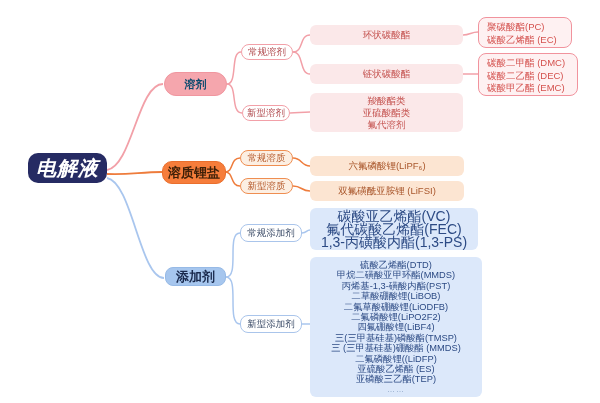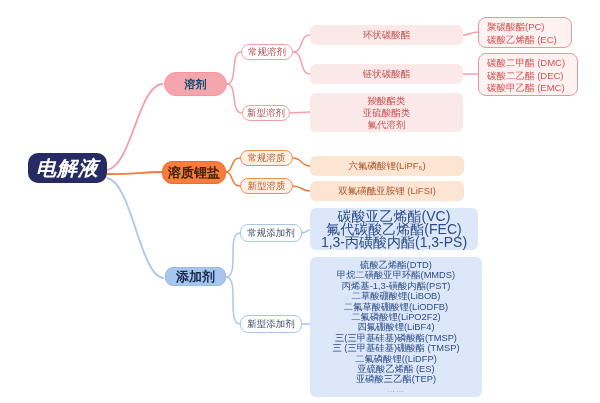--- a/index.html
+++ b/index.html
@@ -114,20 +114,20 @@
 
   <div class="mbox mbox-blue box-big" style="left:310px;top:257px;width:172px;height:140px;">
     <div class="ln">硫酸乙烯酯(DTD)</div>
     <div class="ln">甲烷二磺酸亚甲环酯(MMDS)</div>
     <div class="ln">丙烯基-1,3-磺酸内酯(PST)</div>
     <div class="ln">二草酸硼酸锂(LiBOB)</div>
     <div class="ln">二氟草酸硼酸锂(LiODFB)</div>
     <div class="ln">二氟磷酸锂(LiPO2F2)</div>
     <div class="ln">四氟硼酸锂(LiBF4)</div>
     <div class="ln">三(三甲基硅基)磷酸酯(TMSP)</div>
-    <div class="ln">三 (三甲基硅基)硼酸酯 (TMSP)</div>
+    <div class="ln">三 (三甲基硅基)硼酸酯 (MMDS)</div>
     <div class="ln">二氟磷酸锂((LiDFP)</div>
     <div class="ln">亚硫酸乙烯酯 (ES)</div>
     <div class="ln">亚磷酸三乙酯(TEP)</div>
     <div class="ln">……</div>
   </div>
 
 </div>
 
 </body></html>

